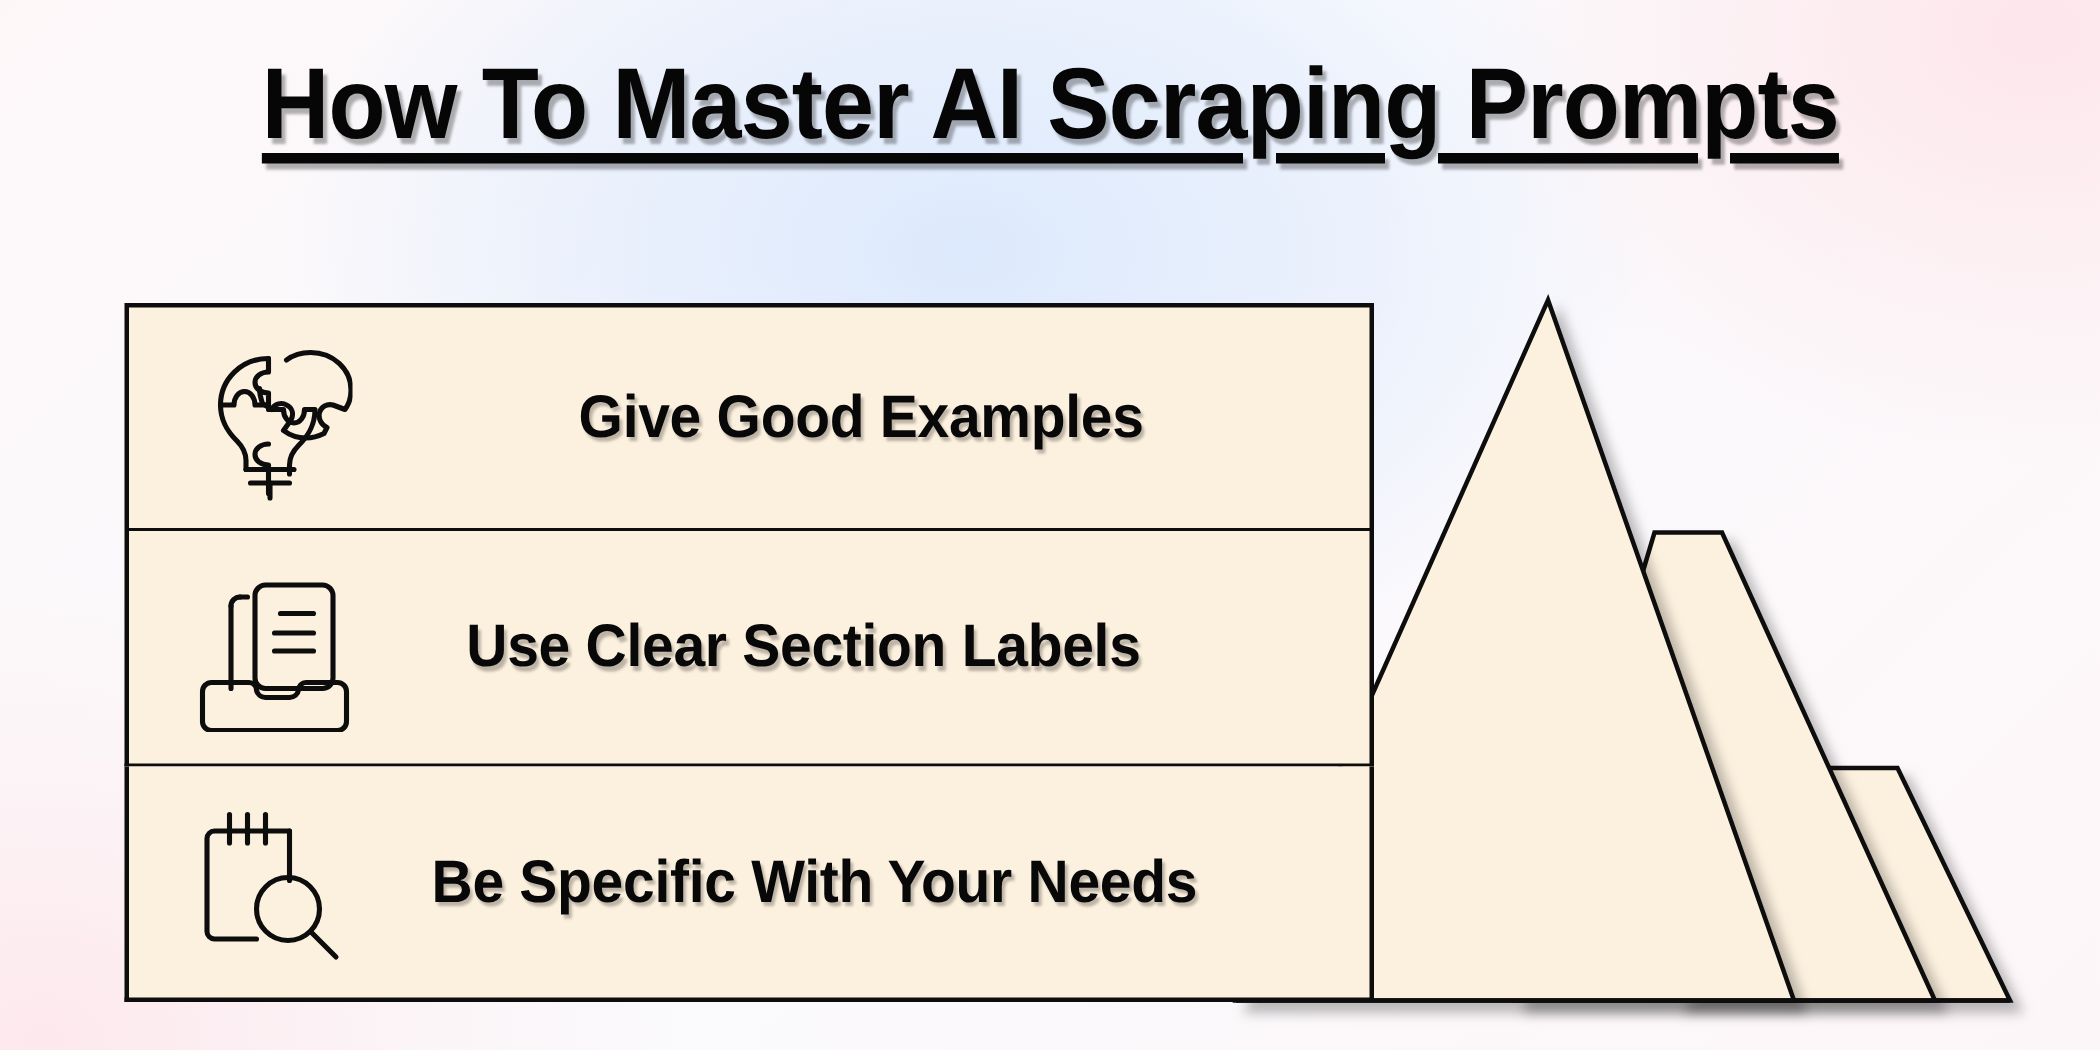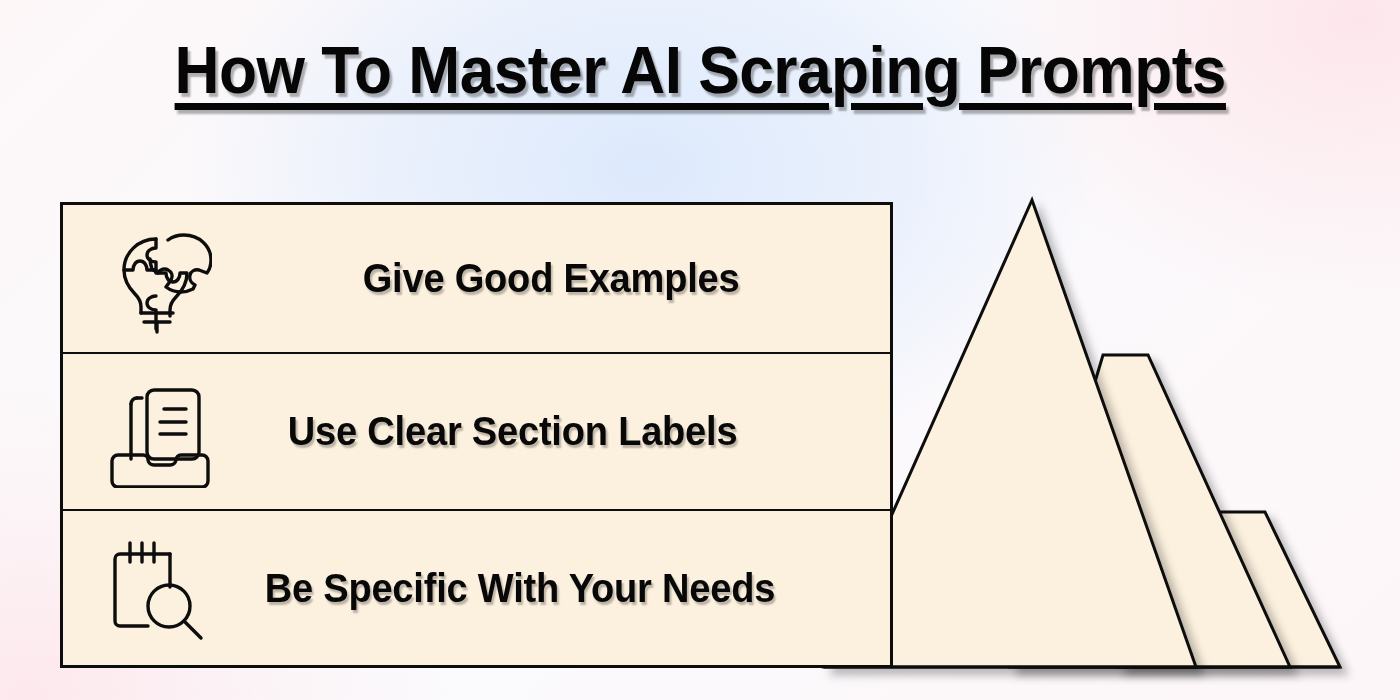--- a/index.html
+++ b/index.html
@@ -57,21 +57,21 @@
     left: 0;
     top: 0;
     width: 1400px;
     height: 700px;
     pointer-events: none;
   }
 
   
   #panel {
     position: absolute;
-    left: 60px;
+    left: 83px;
     top: 202px;
     width: 833px;
     height: 466px;
   }
   .row {
     position: relative;
     box-sizing: border-box;
     width: 833px;
     background: #fcf0de;
     border: 3px solid #0d0d0d;

